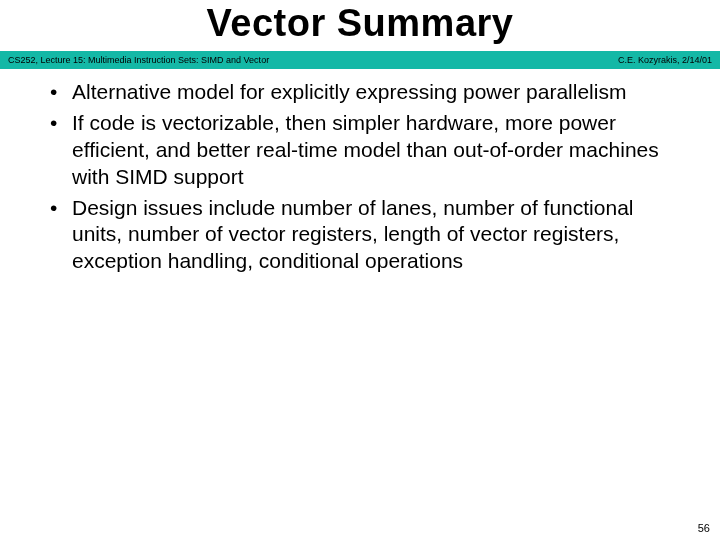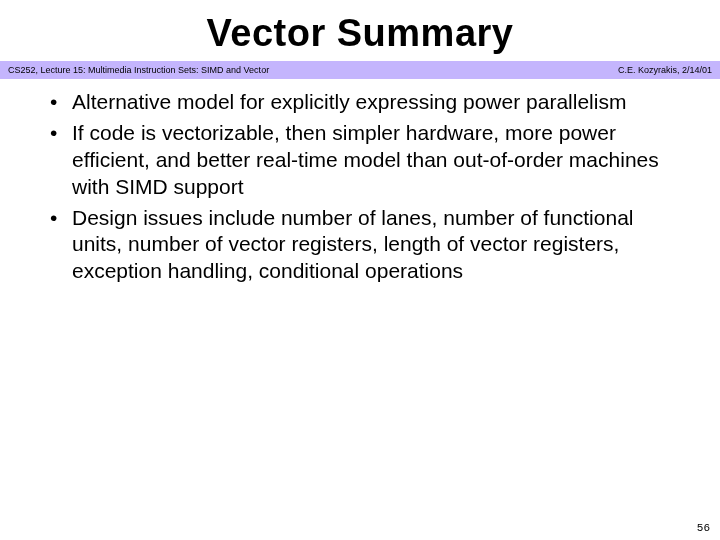--- a/index.html
+++ b/index.html
@@ -16,26 +16,26 @@
     width: 720px;
     height: 540px;
     position: relative;
     box-sizing: border-box;
   }
   .title {
     text-align: center;
     font-weight: bold;
     font-size: 38px;
     color: #000;
-    padding-top: 12px;
+    padding-top: 2px;
     padding-bottom: 6px;
     letter-spacing: 0.5px;
   }
   .bar {
-    background: #c4b5fd;
+    background: #14b8a6;
     height: 18px;
     width: 100%;
     display: flex;
     justify-content: space-between;
     align-items: center;
     font-size: 9px;
     color: #000;
     padding: 0 8px;
     box-sizing: border-box;
     font-family: "Comic Sans MS", cursive, sans-serif;
@@ -63,21 +63,21 @@
     top: 0;
     font-size: 21px;
     color: #000;
   }
   .page-num {
     position: absolute;
     right: 10px;
     bottom: 6px;
     font-size: 11px;
     color: #000;
-    font-family: Liberation Mono, monospace;
+    font-family: Liberation Sans, sans-serif;
   }
 </style>
 </head>
 <body>
 
 <div class="slide">
 
   <div class="title">Vector Summary</div>
 
   <div class="bar">

